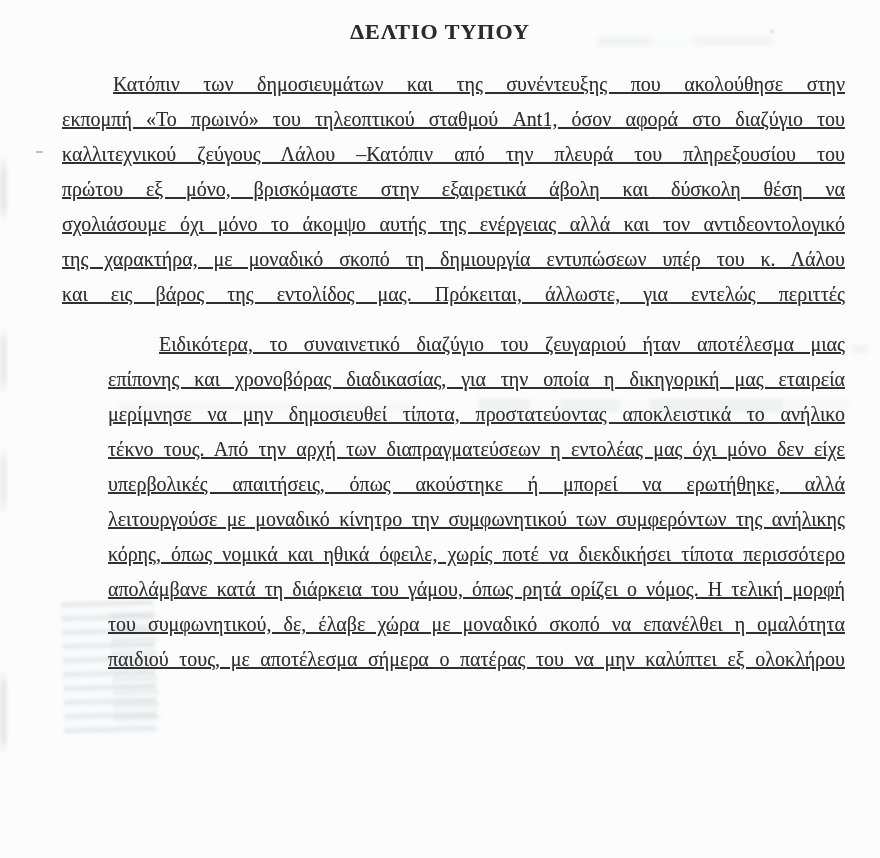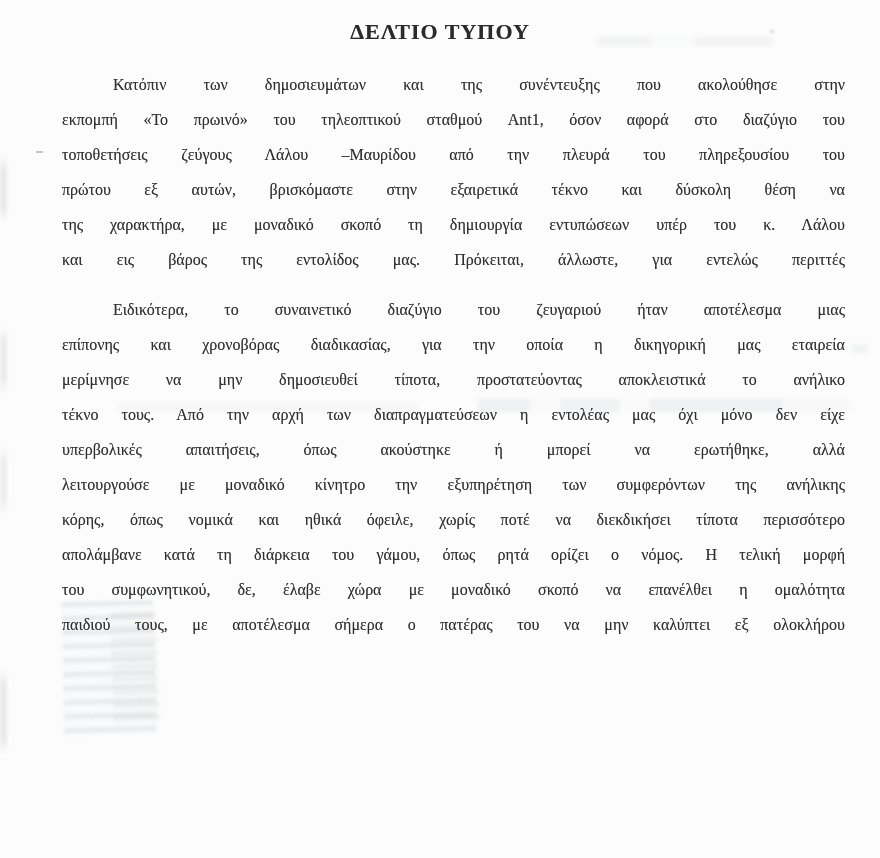--- a/index.html
+++ b/index.html
@@ -23,27 +23,28 @@
     font-size:22px;
     line-height:36px;
     font-weight:bold;
     letter-spacing:1px;
     color:#2b2b2b;
     text-shadow:0 0 0.6px rgba(40,40,40,0.55);
   }
   .content{
     position:absolute;
     left:62px;top:67px;width:783px;
-    font-size:16px;
+    font-size:20px;
     line-height:35px;
     color:#303030;
     text-shadow:0 0 0.6px rgba(50,50,50,0.45);
+    text-decoration:underline;
   }
   .para{margin:0;}
-  .para + .para{margin-top:15px;}
+  .para + .para{margin-top:15px;margin-left:46px;}
   .line{
     text-align:justify;
     text-align-last:justify;
     white-space:normal;
   }
   .line.first{text-indent:51px;}
   .line.last{text-align-last:left;}
   
   .artifact{position:absolute;pointer-events:none;}
   .stamp-bleed{
@@ -113,32 +114,33 @@
   <div class="artifact speck-2"></div>
   <div class="artifact speck-3"></div>
   <div class="artifact edge-shadow"></div>
 
   <div class="title">ΔΕΛΤΙΟ ΤΥΠΟΥ</div>
 
   <div class="content">
       <div class="para">
         <div class="line first">Κατόπιν των δημοσιευμάτων και της συνέντευξης που ακολούθησε στην</div>
         <div class="line">εκπομπή «Το πρωινό» του τηλεοπτικού σταθμού Ant1, όσον αφορά στο διαζύγιο του</div>
-        <div class="line">τοποθετήσεις ζεύγους Λάλου –Μαυρίδου από την πλευρά του πληρεξουσίου του</div>
-        <div class="line">πρώτου εξ αυτών, βρισκόμαστε στην εξαιρετικά τέκνο και δύσκολη θέση να</div>
+        <div class="line">καλλιτεχνικού ζεύγους Λάλου –Κατόπιν από την πλευρά του πληρεξουσίου του</div>
+        <div class="line">πρώτου εξ μόνο, βρισκόμαστε στην εξαιρετικά άβολη και δύσκολη θέση να</div>
+        <div class="line">σχολιάσουμε όχι μόνο το άκομψο αυτής της ενέργειας αλλά και τον αντιδεοντολογικό</div>
         <div class="line">της χαρακτήρα, με μοναδικό σκοπό τη δημιουργία εντυπώσεων υπέρ του κ. Λάλου</div>
         <div class="line">και εις βάρος της εντολίδος μας. Πρόκειται, άλλωστε, για εντελώς περιττές</div>
       </div>
       <div class="para">
         <div class="line first">Ειδικότερα, το συναινετικό διαζύγιο του ζευγαριού ήταν αποτέλεσμα μιας</div>
         <div class="line">επίπονης και χρονοβόρας διαδικασίας, για την οποία η δικηγορική μας εταιρεία</div>
         <div class="line">μερίμνησε να μην δημοσιευθεί τίποτα, προστατεύοντας αποκλειστικά το ανήλικο</div>
         <div class="line">τέκνο τους. Από την αρχή των διαπραγματεύσεων η εντολέας μας όχι μόνο δεν είχε</div>
         <div class="line">υπερβολικές απαιτήσεις, όπως ακούστηκε ή μπορεί να ερωτήθηκε, αλλά</div>
-        <div class="line">λειτουργούσε με μοναδικό κίνητρο την εξυπηρέτηση των συμφερόντων της ανήλικης</div>
+        <div class="line">λειτουργούσε με μοναδικό κίνητρο την συμφωνητικού των συμφερόντων της ανήλικης</div>
         <div class="line">κόρης, όπως νομικά και ηθικά όφειλε, χωρίς ποτέ να διεκδικήσει τίποτα περισσότερο</div>
         <div class="line">απολάμβανε κατά τη διάρκεια του γάμου, όπως ρητά ορίζει ο νόμος. Η τελική μορφή</div>
         <div class="line">του συμφωνητικού, δε, έλαβε χώρα με μοναδικό σκοπό να επανέλθει η ομαλότητα</div>
         <div class="line">παιδιού τους, με αποτέλεσμα σήμερα ο πατέρας του να μην καλύπτει εξ ολοκλήρου</div>
       </div>
     </div>
 
 </div>
 
 </body></html>

